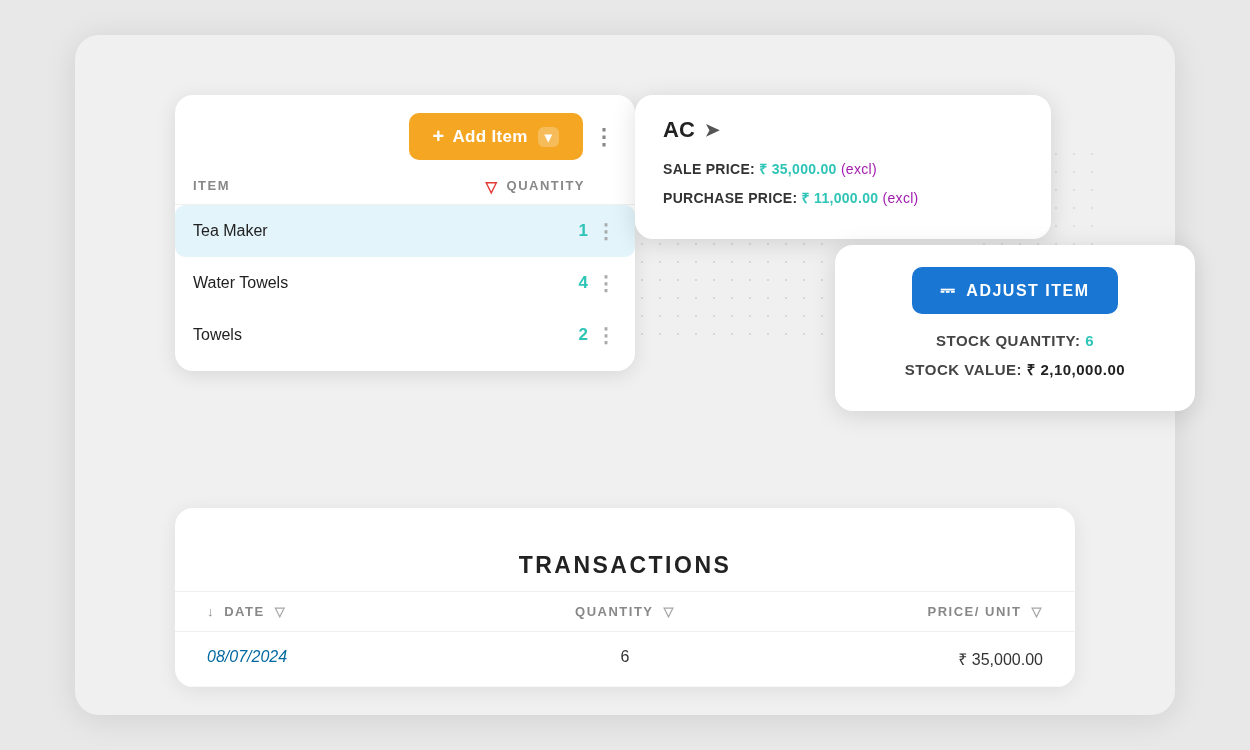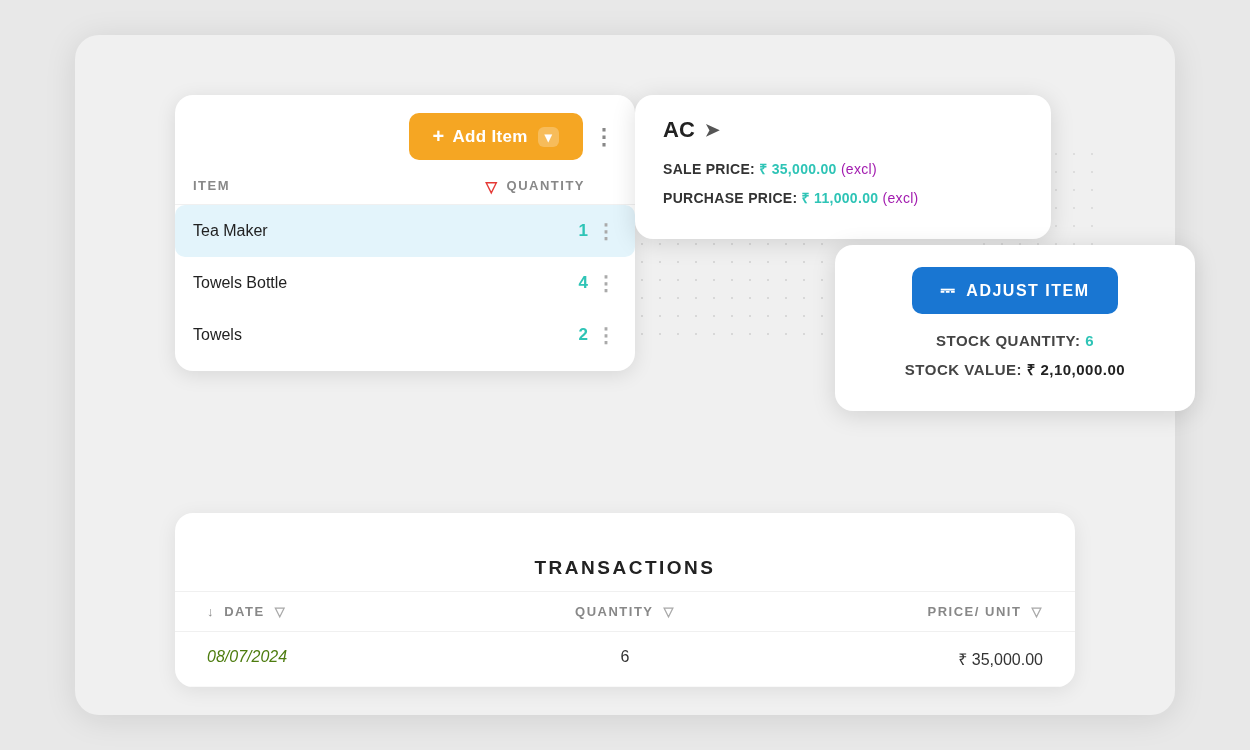--- a/index.html
+++ b/index.html
@@ -247,21 +247,21 @@
       left: 100px;
       right: 100px;
       background: #fff;
       border-radius: 18px;
       box-shadow: 0 4px 20px rgba(0,0,0,0.08);
       z-index: 2;
       overflow: hidden;
     }
     .transactions-title {
       text-align: center;
-      font-size: 19px;
+      font-size: 23px;
       font-weight: 900;
       letter-spacing: 2.5px;
       color: #222;
       padding: 18px 0 12px 0;
       text-transform: uppercase;
       border-bottom: 1px solid #f0f0f0;
       margin-top: 26px;
     }
     .trans-header {
       display: grid;
@@ -284,21 +284,21 @@
     .trans-row {
       display: grid;
       grid-template-columns: 1fr 1fr 1fr;
       padding: 16px 32px;
       font-size: 16px;
       color: #333;
       border-bottom: 1px solid #f9f9f9;
     }
     .trans-row .col-center { text-align: center; }
     .trans-row .col-right { text-align: right; color: #333; font-weight: 500; }
-    .trans-row .col-date { font-style: italic; color: #4d7c0f; }
+    .trans-row .col-date { font-style: italic; color: #0369a1; }
 
     .sort-icon { margin-right: 4px; }
   </style>
 </head>
 <body>
 
 <div class="main-container">
 
   <div class="dots-bg"></div>
   <div class="dots-bg2"></div>
@@ -319,21 +319,21 @@
       <span class="qty-col">QUANTITY</span>
     </div>
 
     <div class="item-row selected">
       <span>Tea Maker</span>
       <span class="item-qty">1</span>
       <span class="item-menu">⋮</span>
     </div>
 
     <div class="item-row">
-      <span>Towels Bottle</span>
+      <span>Water Towels</span>
       <span class="item-qty">4</span>
       <span class="item-menu">⋮</span>
     </div>
 
     <div class="item-row">
       <span>Towels</span>
       <span class="item-qty">2</span>
       <span class="item-menu">⋮</span>
     </div>
   </div>

